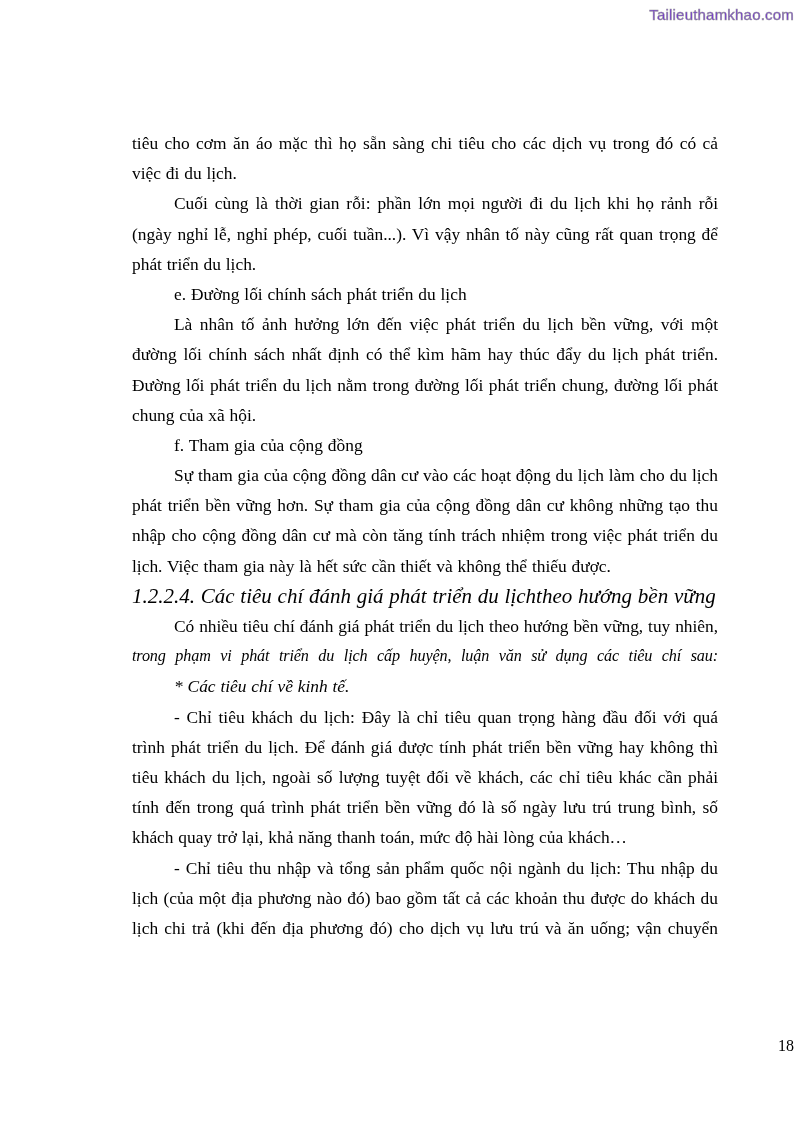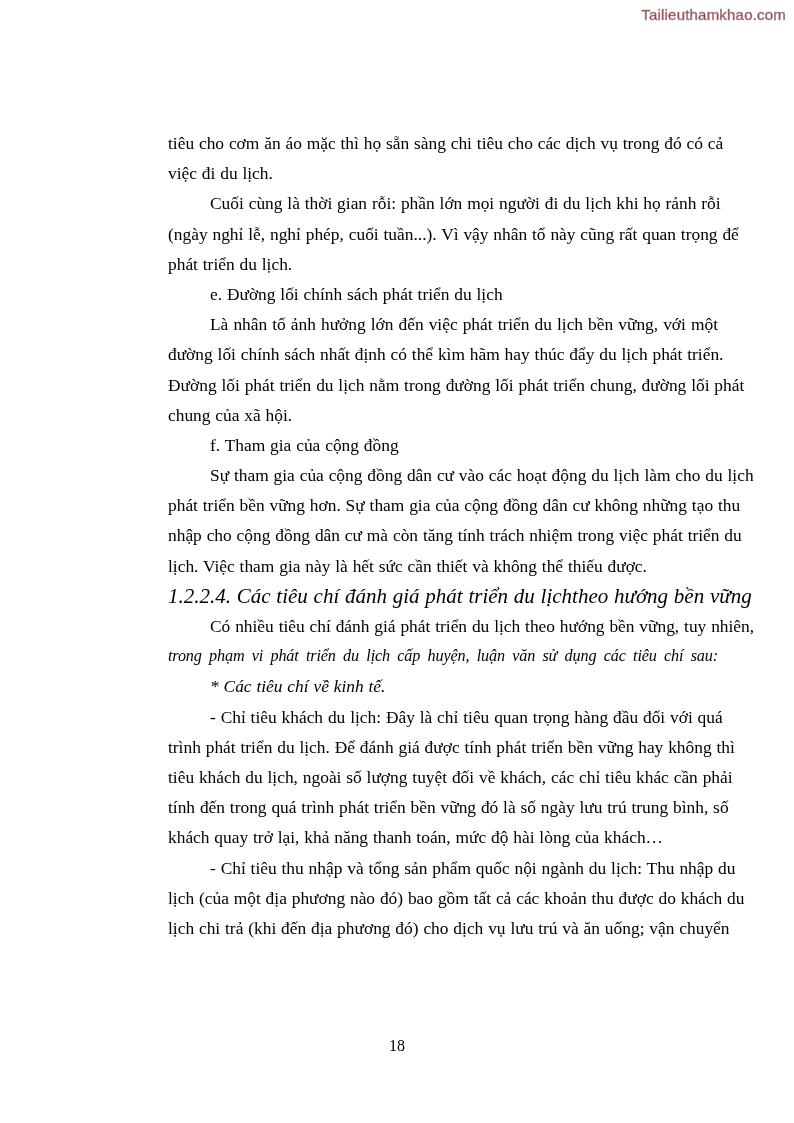--- a/index.html
+++ b/index.html
@@ -10,42 +10,41 @@
       overflow: hidden;
     }
     body {
       position: relative;
       font-family: "Liberation Serif", "DejaVu Serif", serif;
       color: #000000;
     }
     .watermark {
       position: absolute;
       top: 6px;
-      right: 8px;
+      right: 0;
       font-family: "Liberation Sans", "DejaVu Sans", sans-serif;
       font-size: 15px;
-      color: #b91c1c;
+      color: #6d28d9;
       -webkit-text-stroke: 0.6px #9a9a9a;
       letter-spacing: 0.2px;
     }
     .page-body {
       position: absolute;
       left: 132px;
       top: 128px;
       width: 586px;
     }
     .line {
       font-size: 17.4px;
       height: 30.2px;
       line-height: 30.2px;
       white-space: nowrap;
       text-align: justify;
       text-align-last: justify;
       word-spacing: 0.5px;
-      margin-left: 36px;
     }
     .line.last {
       text-align-last: left;
     }
     .line.indent {
       padding-left: 42px;
     }
     .line.heading {
       font-style: italic;
       font-size: 21px;
@@ -57,21 +56,21 @@
       font-style: italic;
     }
     .line.italic-sub {
       font-style: italic;
     }
     .page-number {
       position: absolute;
       top: 1037px;
       left: 0;
       width: 100%;
-      text-align: center;
+      text-align: right;
       font-size: 16px;
     }
   </style>
 </head>
 <body>
 
 <div class="watermark">Tailieuthamkhao.com</div>
 
 <div class="page-body">
   <div class="line">tiêu cho cơm ăn áo mặc thì họ sẵn sàng chi tiêu cho các dịch vụ trong đó có cả</div>

